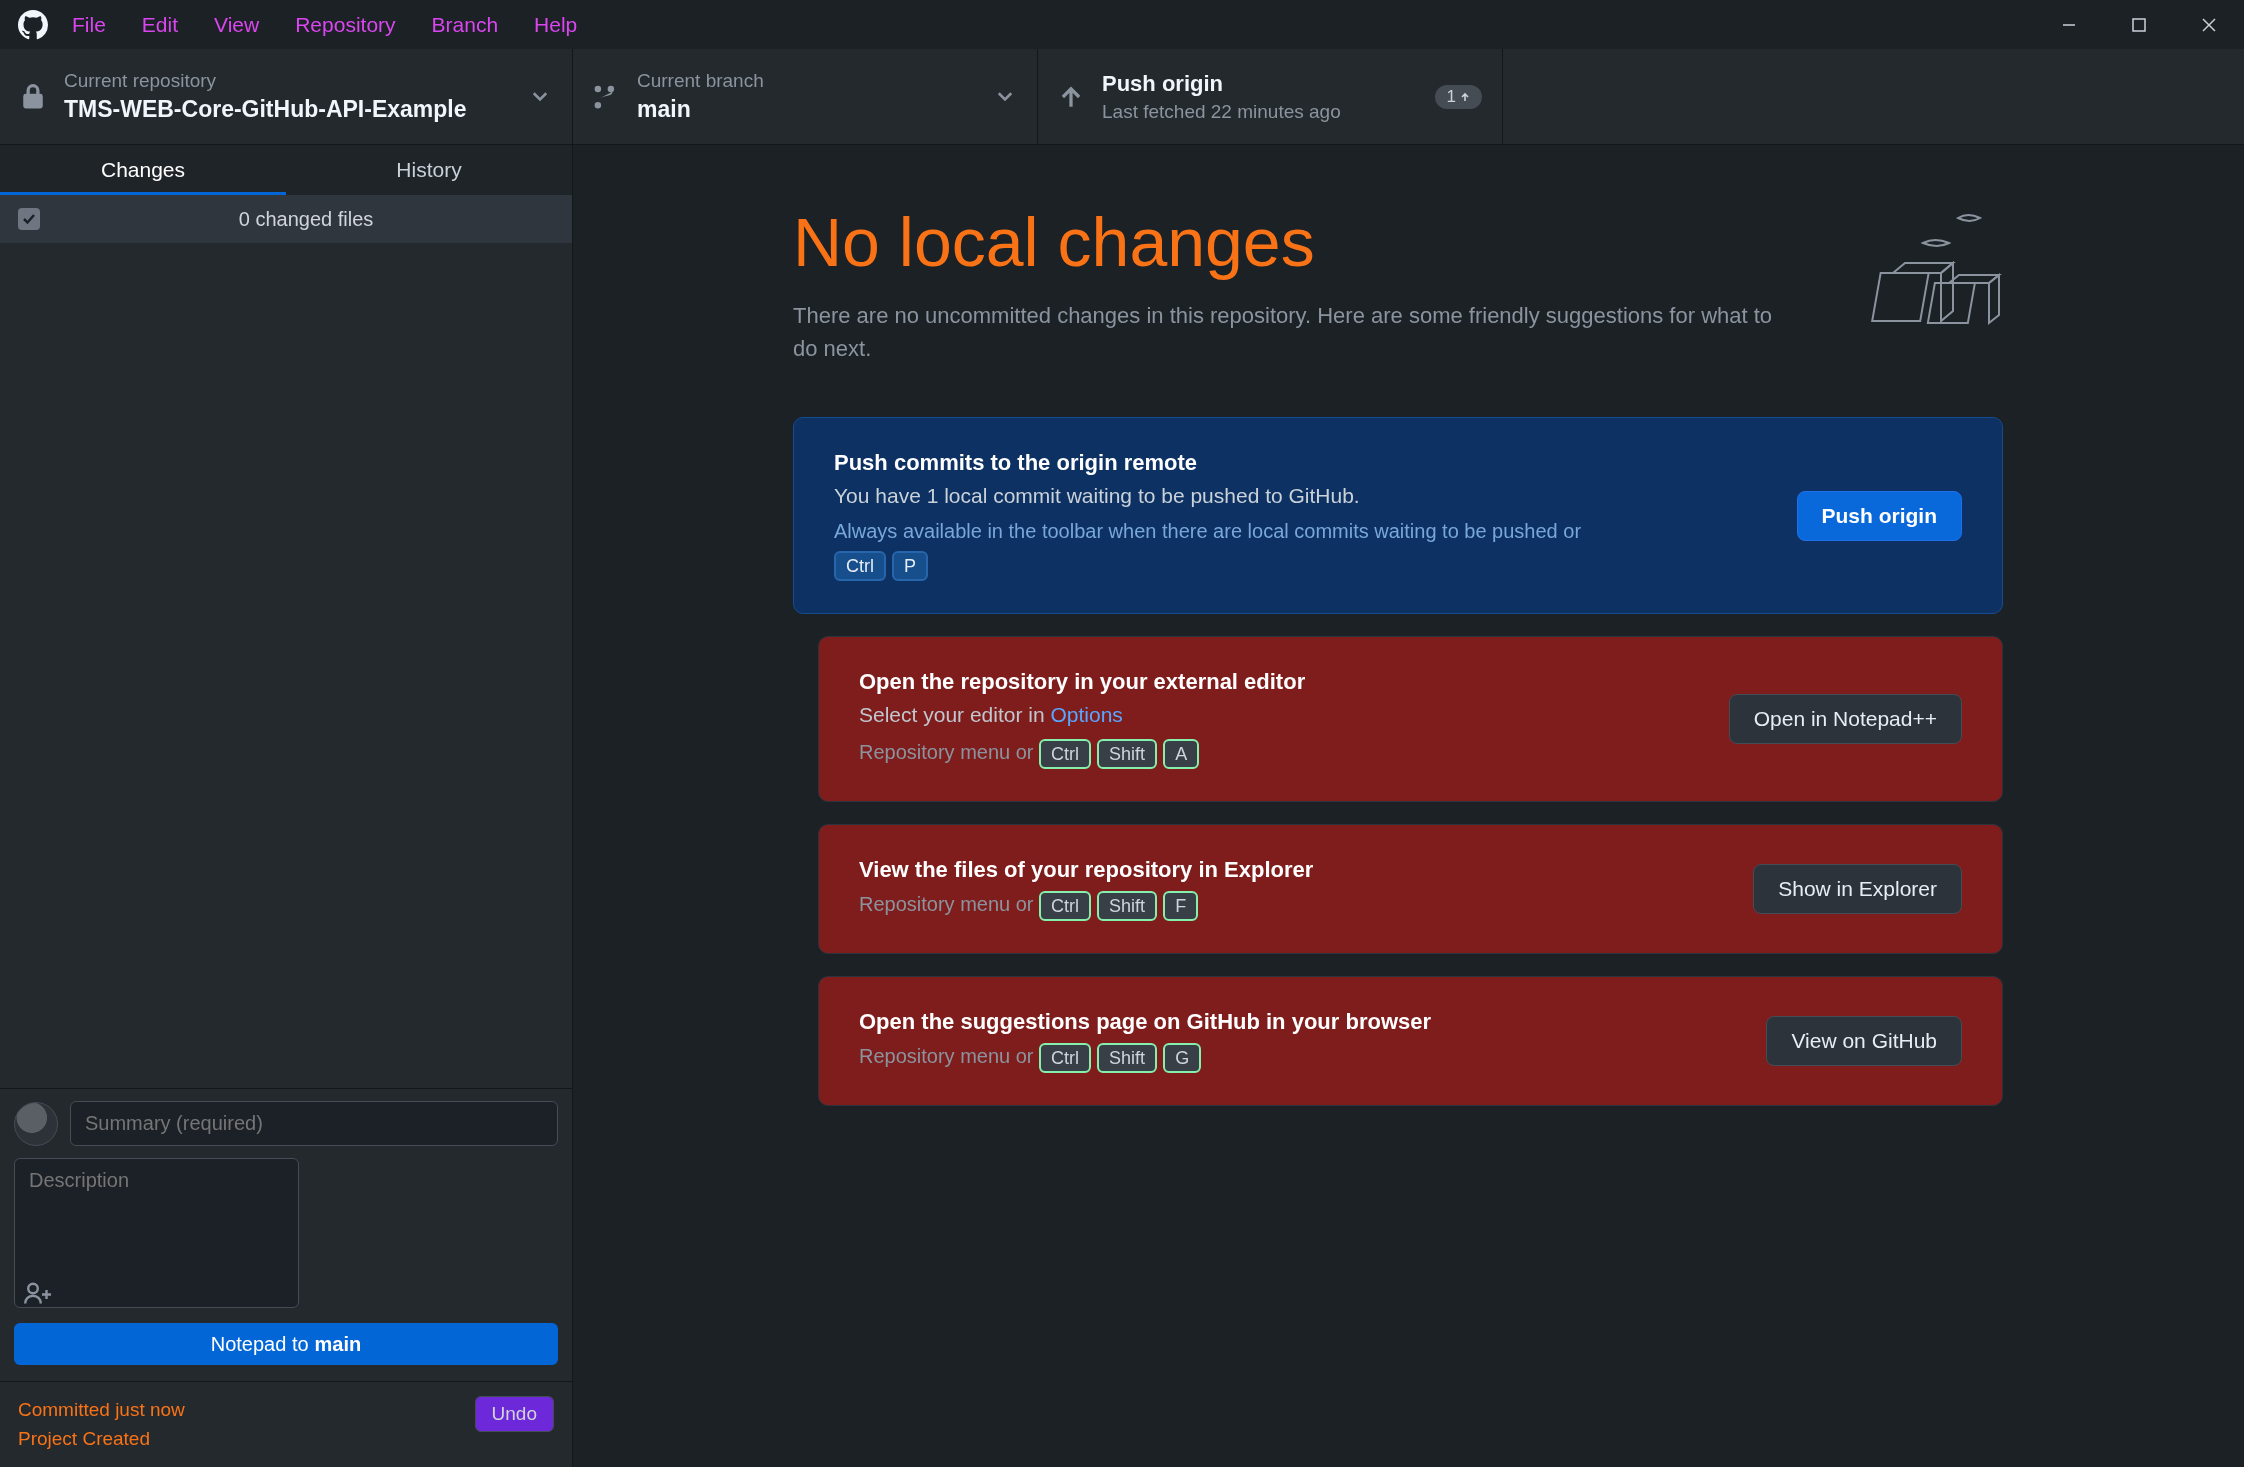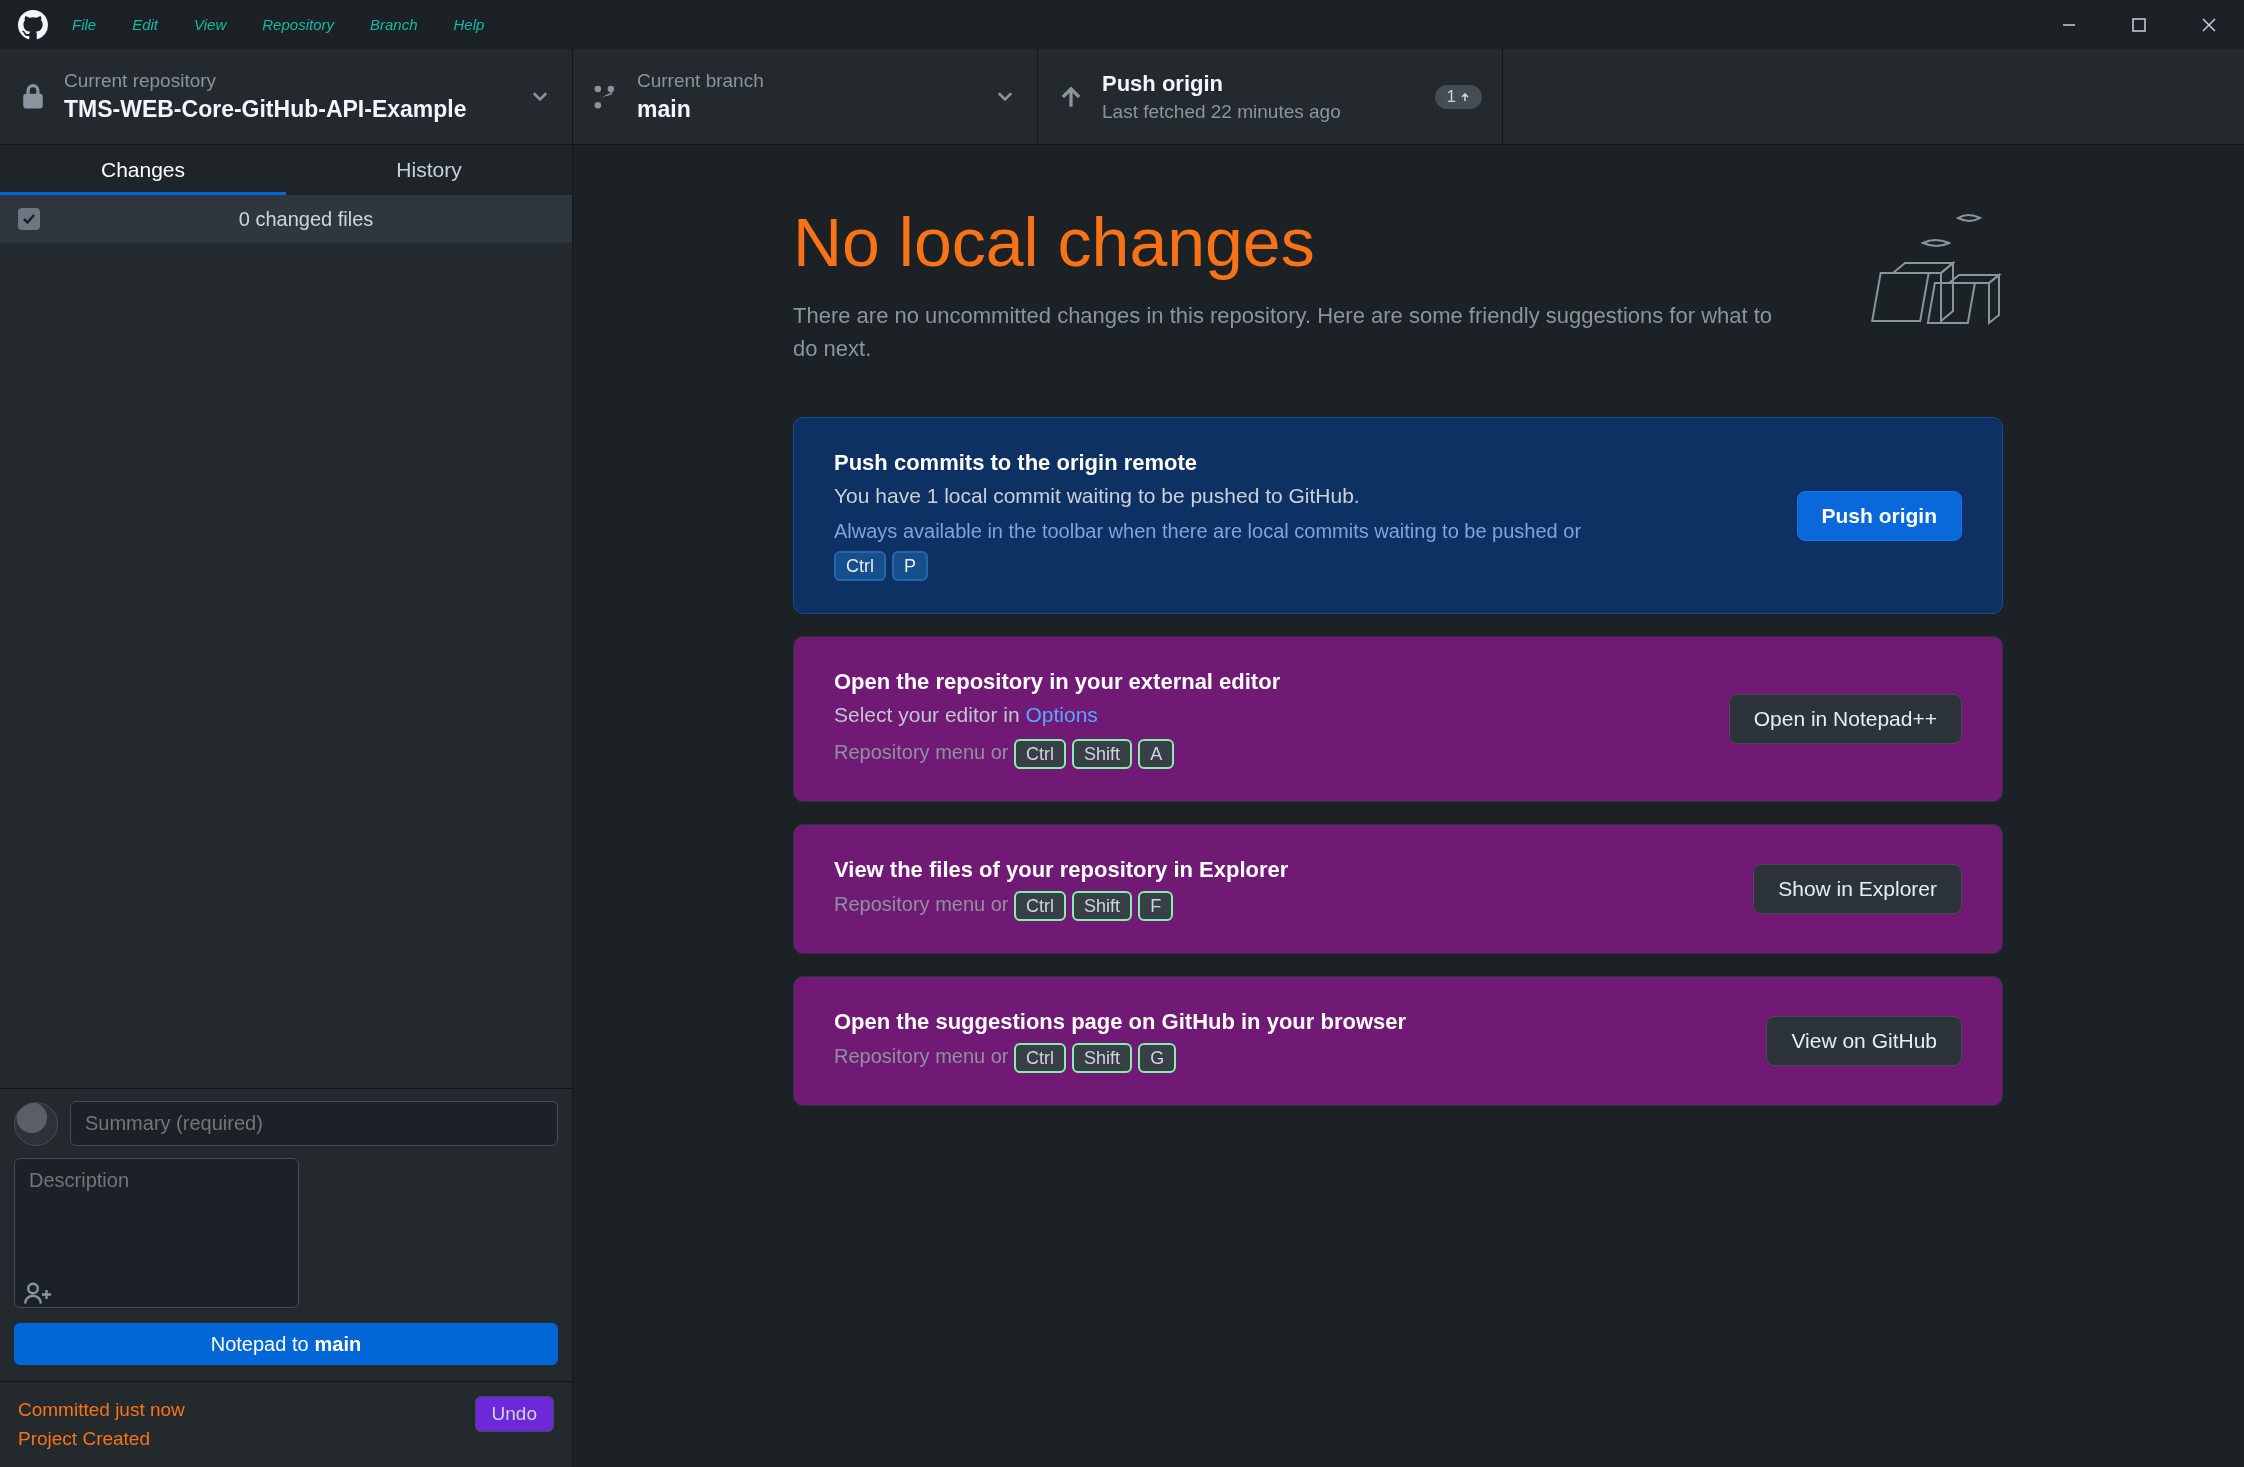--- a/index.html
+++ b/index.html
@@ -30,24 +30,23 @@
     position: relative;
   }
   .menubar .logo-wrap {
     width: 42px; display:flex; align-items:center; justify-content:center;
   }
   .menubar .menu-items { display: flex; }
   .menubar .menu-item {
     padding: 0 18px;
     height: 49px;
     display: flex; align-items: center;
-    font-size: 15px;
-    color: #14b8a6;
+    font-size: 21px;
+    color: #d946ef;
     cursor: default;
-    font-style: italic;
   }
   .window-controls {
     position: absolute; right: 0; top: 0; height: 49px;
     display: flex; align-items: center;
   }
   .window-controls .wc {
     width: 70px; height: 49px; display:flex; align-items:center; justify-content:center;
   }
 
   
@@ -189,22 +188,23 @@
     border-radius: 10px;
     padding: 32px 40px;
     display: flex; align-items: center; gap: 24px;
   }
   .card .card-body { flex: 1; }
   .card.primary {
     background: #0d3163;
     border: 1px solid #154c8f;
   }
   .card.secondary {
-    background: #701a75;
+    background: #7f1d1d;
     border: 1px solid #2d333a;
+    margin-left: 25px;
   }
   .card h3 { font-size: 22px; color: #ffffff; font-weight: 600; margin-bottom: 8px; }
   .card .desc { font-size: 21px; color: #c9d1d9; margin-bottom: 12px; }
   .card.secondary .desc { color: #c0c7cf; }
   .card .hint { font-size: 20px; color: #8b949e; }
   .card.primary .hint { color: #79a7d9; }
   .card .hint .kbd-row { display:inline-flex; gap:6px; vertical-align:middle; }
   .kbd {
     display:inline-flex; align-items:center; justify-content:center;
     min-width: 28px; height: 30px; padding: 0 10px;

